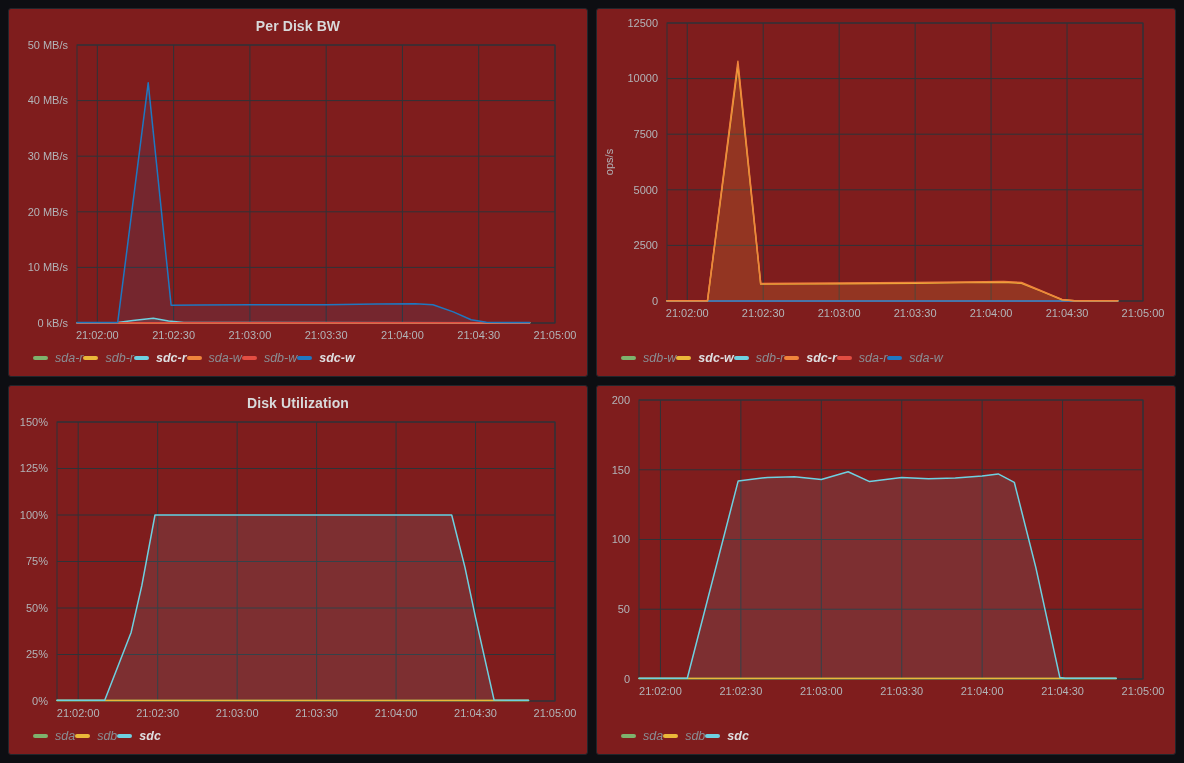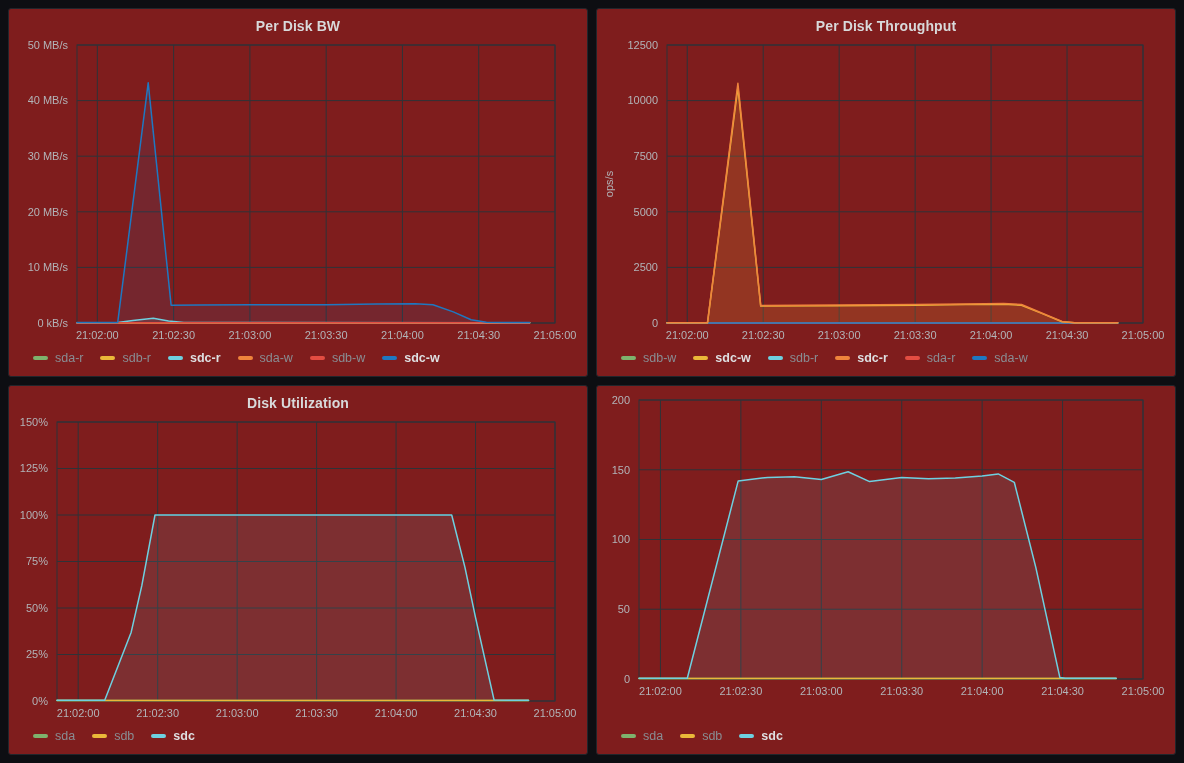--- a/index.html
+++ b/index.html
@@ -46,21 +46,21 @@
     font-family: "Liberation Sans", sans-serif;
     font-size: 11px;
     fill: #b2b4b8;
   }
   .legend {
     flex: 0 0 auto;
     height: 24px;
     display: flex;
     align-items: center;
     padding-left: 20px;
-    gap: 17px;
+    font-style: italic;
   }
   .legend-item {
     display: flex;
     align-items: center;
     gap: 7px;
     cursor: pointer;
   }
   .legend-swatch {
     width: 15px; height: 4px;
     border-radius: 2px;
@@ -147,21 +147,20 @@
           <span class="legend-label">sdb-w</span>
         </span>
         <span class="legend-item">
           <span class="legend-swatch" style="background: rgb(31, 120, 193);"></span>
           <span class="legend-label hl">sdc-w</span>
         </span>
       </div>
   </section>
 
   <section class="panel">
-    <h2 class="panel-title">Per Disk Throughput</h2>
     <div class="chart">
         <svg width="570" height="309" viewBox="0 0 570 309">
           <rect x="66" y="8" width="476" height="278" fill="none" stroke="#2f3338" stroke-width="1"></rect>
           <line x1="66" y1="286" x2="542" y2="286" stroke="#2f3338" stroke-width="1"></line>
           <text x="57" y="286" text-anchor="end" dy="0.35em">0</text>
           <line x1="66" y1="230.4" x2="542" y2="230.4" stroke="#2f3338" stroke-width="1"></line>
           <text x="57" y="230.4" text-anchor="end" dy="0.35em">2500</text>
           <line x1="66" y1="174.8" x2="542" y2="174.8" stroke="#2f3338" stroke-width="1"></line>
           <text x="57" y="174.8" text-anchor="end" dy="0.35em">5000</text>
           <line x1="66" y1="119.20000000000002" x2="542" y2="119.20000000000002" stroke="#2f3338" stroke-width="1"></line>

